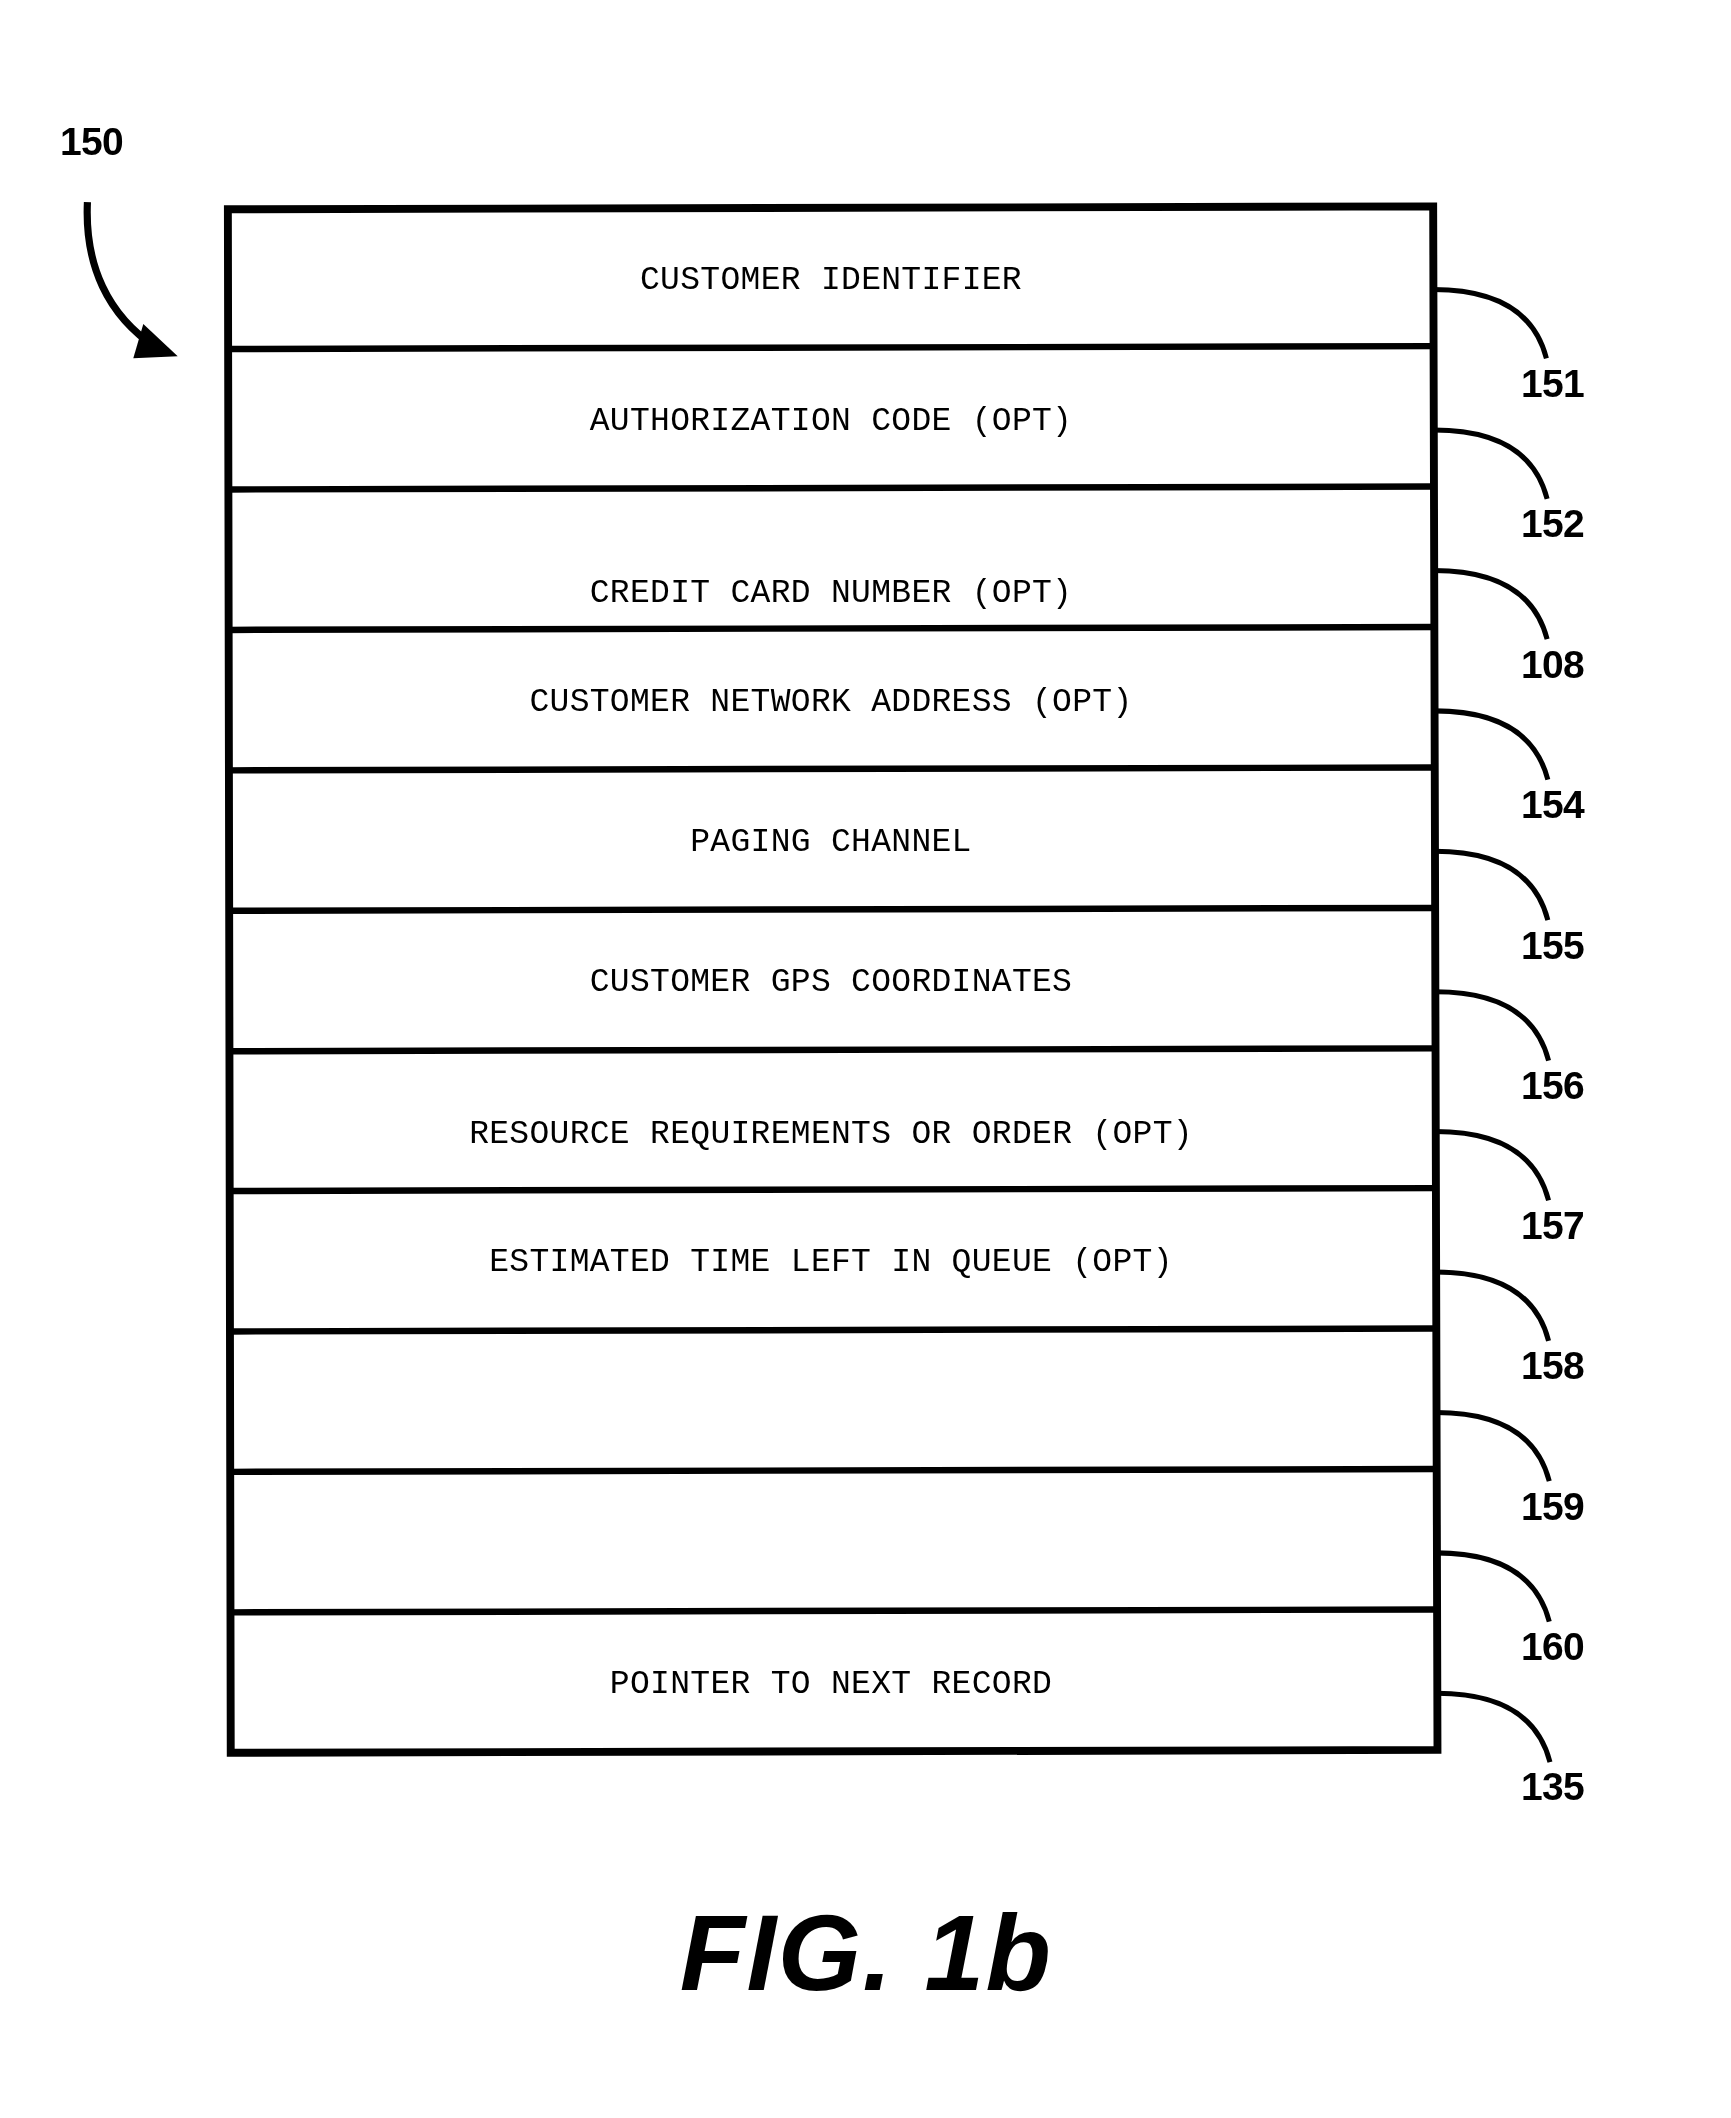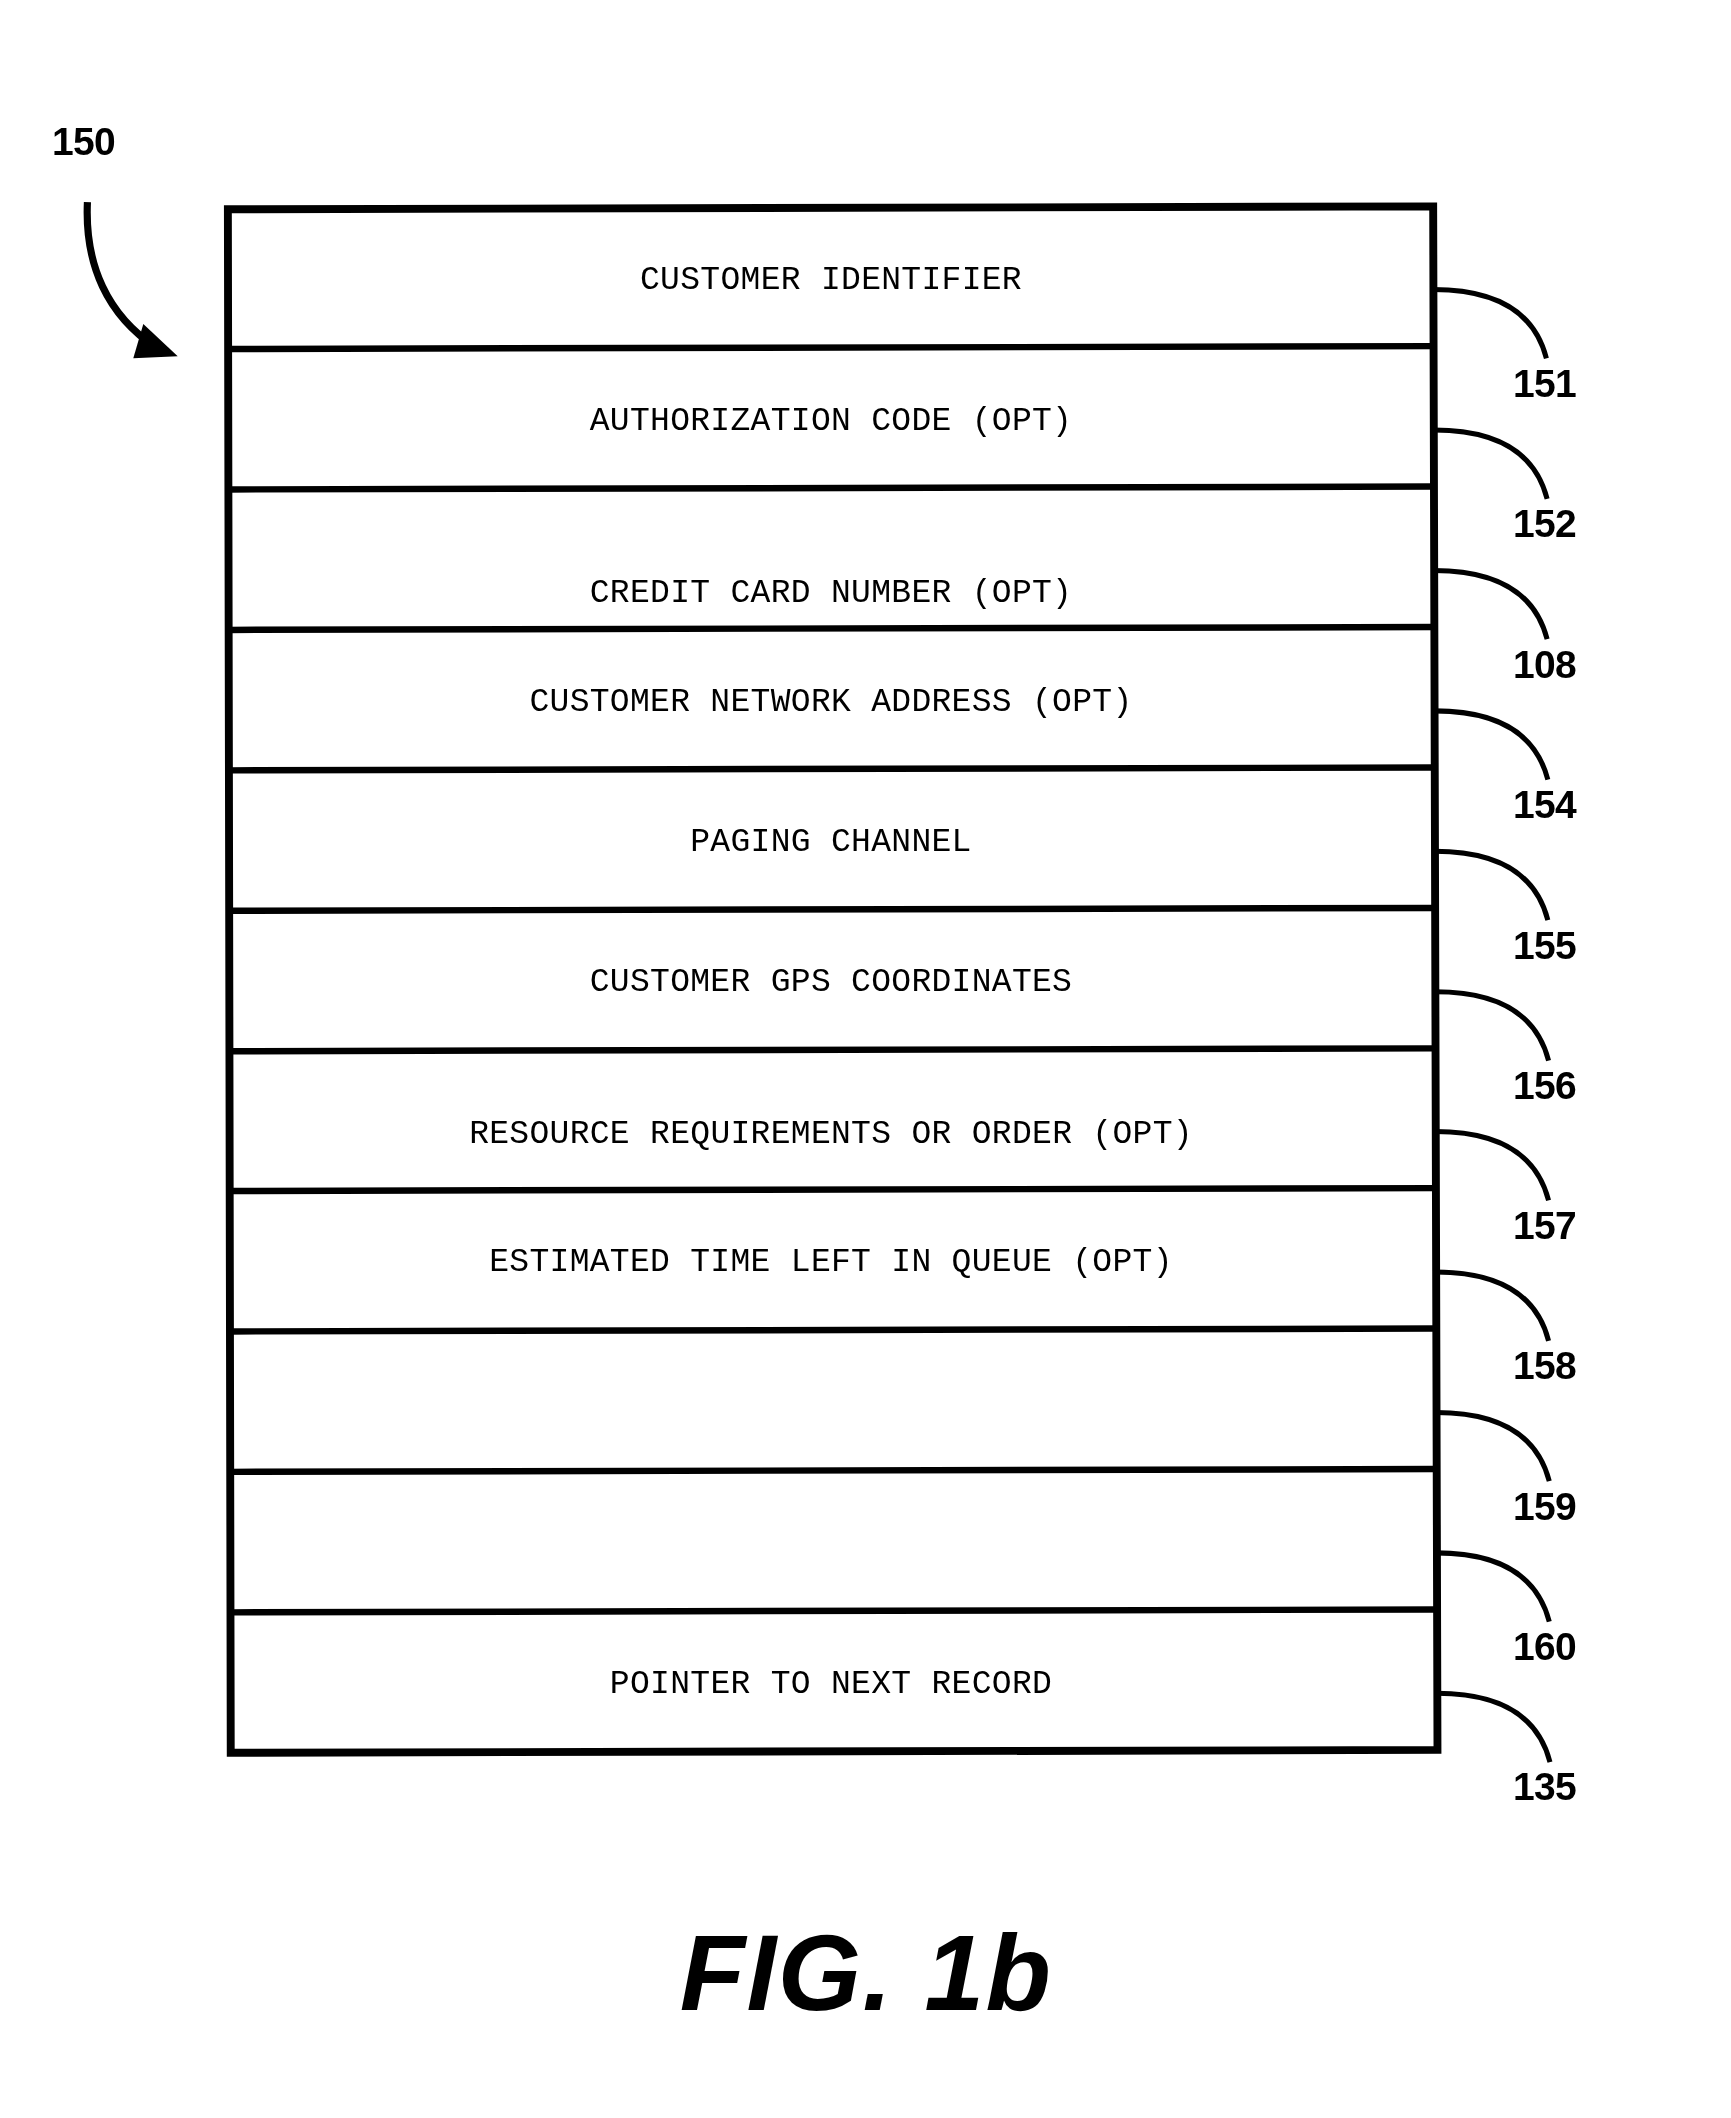--- a/index.html
+++ b/index.html
@@ -47,20 +47,21 @@
 
   
   .ref-num {
     position: absolute;
     font-size: 39px;
     font-weight: 700;
     color: #000;
     letter-spacing: -0.7px;
     font-family: "Liberation Sans", "DejaVu Sans", sans-serif;
     white-space: nowrap;
+    margin-left: 8px;
   }
 
   #ref-150 {
     left: 52px;
     top: 120px;
   }
 
   .ref-right {
     left: 1513px;
   }
@@ -71,21 +72,20 @@
     left: 0;
     right: 0;
     top: 1891px;
     text-align: center;
     font-size: 107px;
     font-weight: 700;
     font-style: italic;
     letter-spacing: 1.4px;
     color: #000;
     font-family: "Liberation Sans", "DejaVu Sans", sans-serif;
-    margin-top: 20px;
   }
 </style>
 </head>
 <body>
 
 <div id="figure-root">
 
   <svg id="figure-svg" viewBox="0 0 2417 2957">
     <g fill="none" stroke="#000000" stroke-linecap="butt">
 

